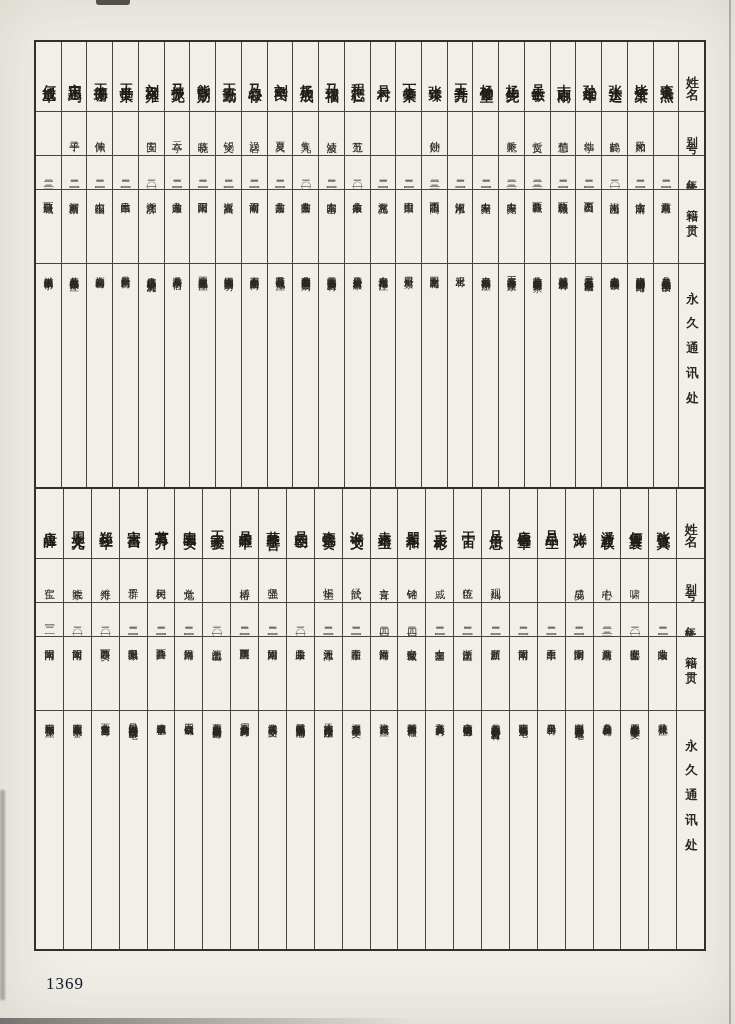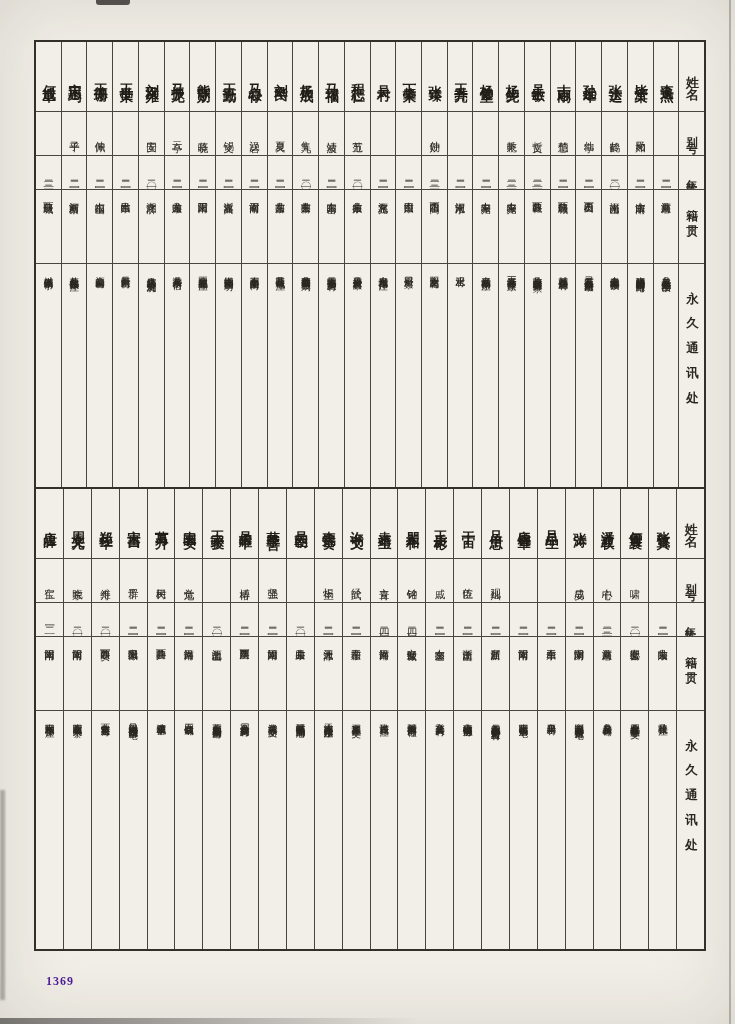--- a/index.html
+++ b/index.html
@@ -34,21 +34,21 @@
   .alias-t{font-size:10.5px;letter-spacing:1px;}
   .age-t{font-size:10.5px;letter-spacing:1px;}
   .origin-t{font-size:10px;letter-spacing:.5px;}
   .addr-t{font-size:9.5px;letter-spacing:.5px;}
   
   .h-name{font-size:13px;font-weight:700;letter-spacing:11px;}
   .h-alias{font-size:11.5px;font-weight:700;letter-spacing:7px;}
   .h-age{font-size:11px;font-weight:700;letter-spacing:3px;}
   .h-origin{font-size:12px;font-weight:700;letter-spacing:16px;padding-top:6px;}
   .h-addr{font-size:12.5px;font-weight:700;letter-spacing:25px;padding-top:12px;}
-  .pagenum{position:absolute;left:46px;top:974px;font-size:12px;letter-spacing:1px;color:#4c1d95;font-weight:bold;}
+  .pagenum{position:absolute;left:46px;top:974px;font-size:17px;letter-spacing:1px;color:#0f172a;}
   
   .smudge-top{position:absolute;top:0;left:96px;width:34px;height:5px;background:#15130f;opacity:.7;border-radius:0 0 3px 3px;}
   .smudge-left{position:absolute;left:0;top:790px;width:5px;height:210px;background:#15130f;opacity:.28;filter:blur(1px);}
   .smudge-bottom{position:absolute;left:0;bottom:0;width:420px;height:6px;background:linear-gradient(to right,rgba(10,10,10,.5),rgba(10,10,10,0));}
   .edge-right{position:absolute;right:4px;top:0;width:2px;height:100%;background:rgba(60,55,48,.3);}
 </style>
 </head>
 <body>
 
 <div class="page">

